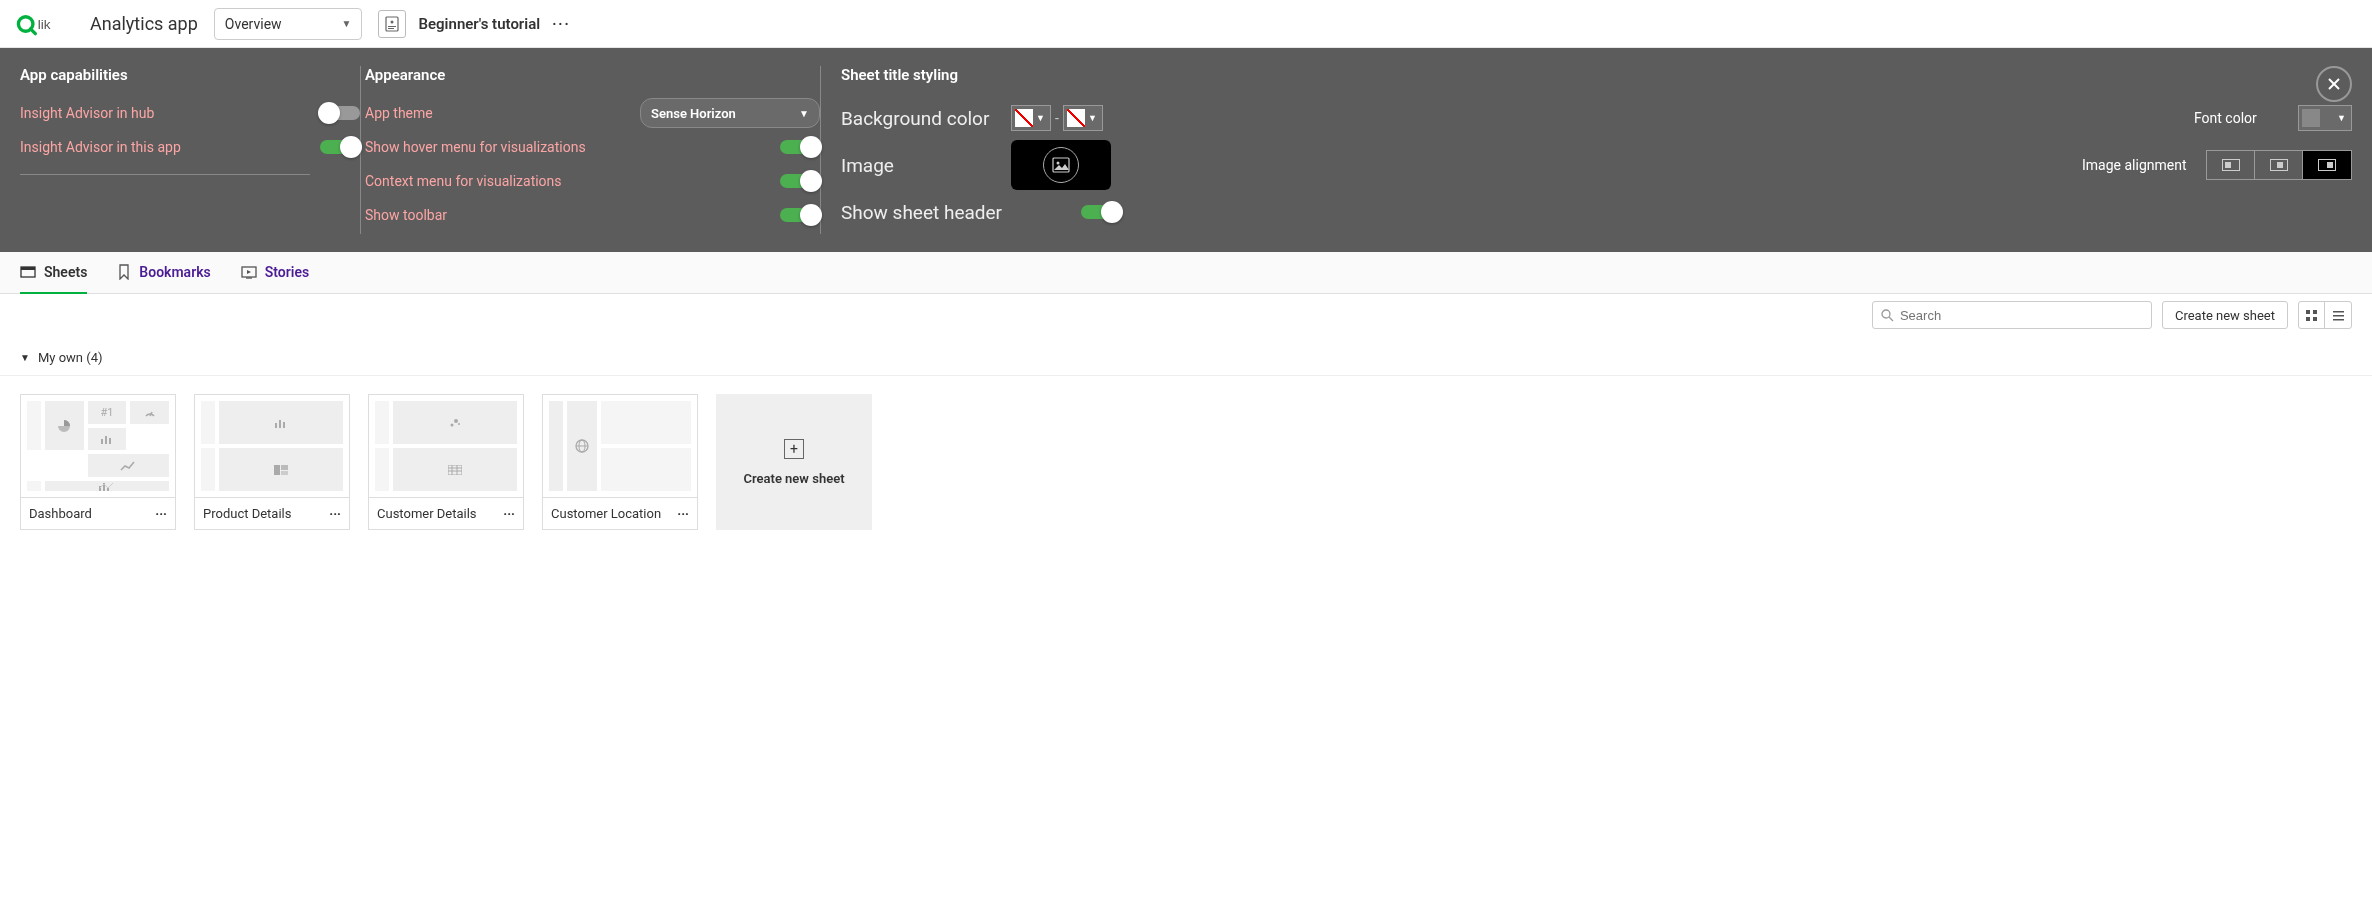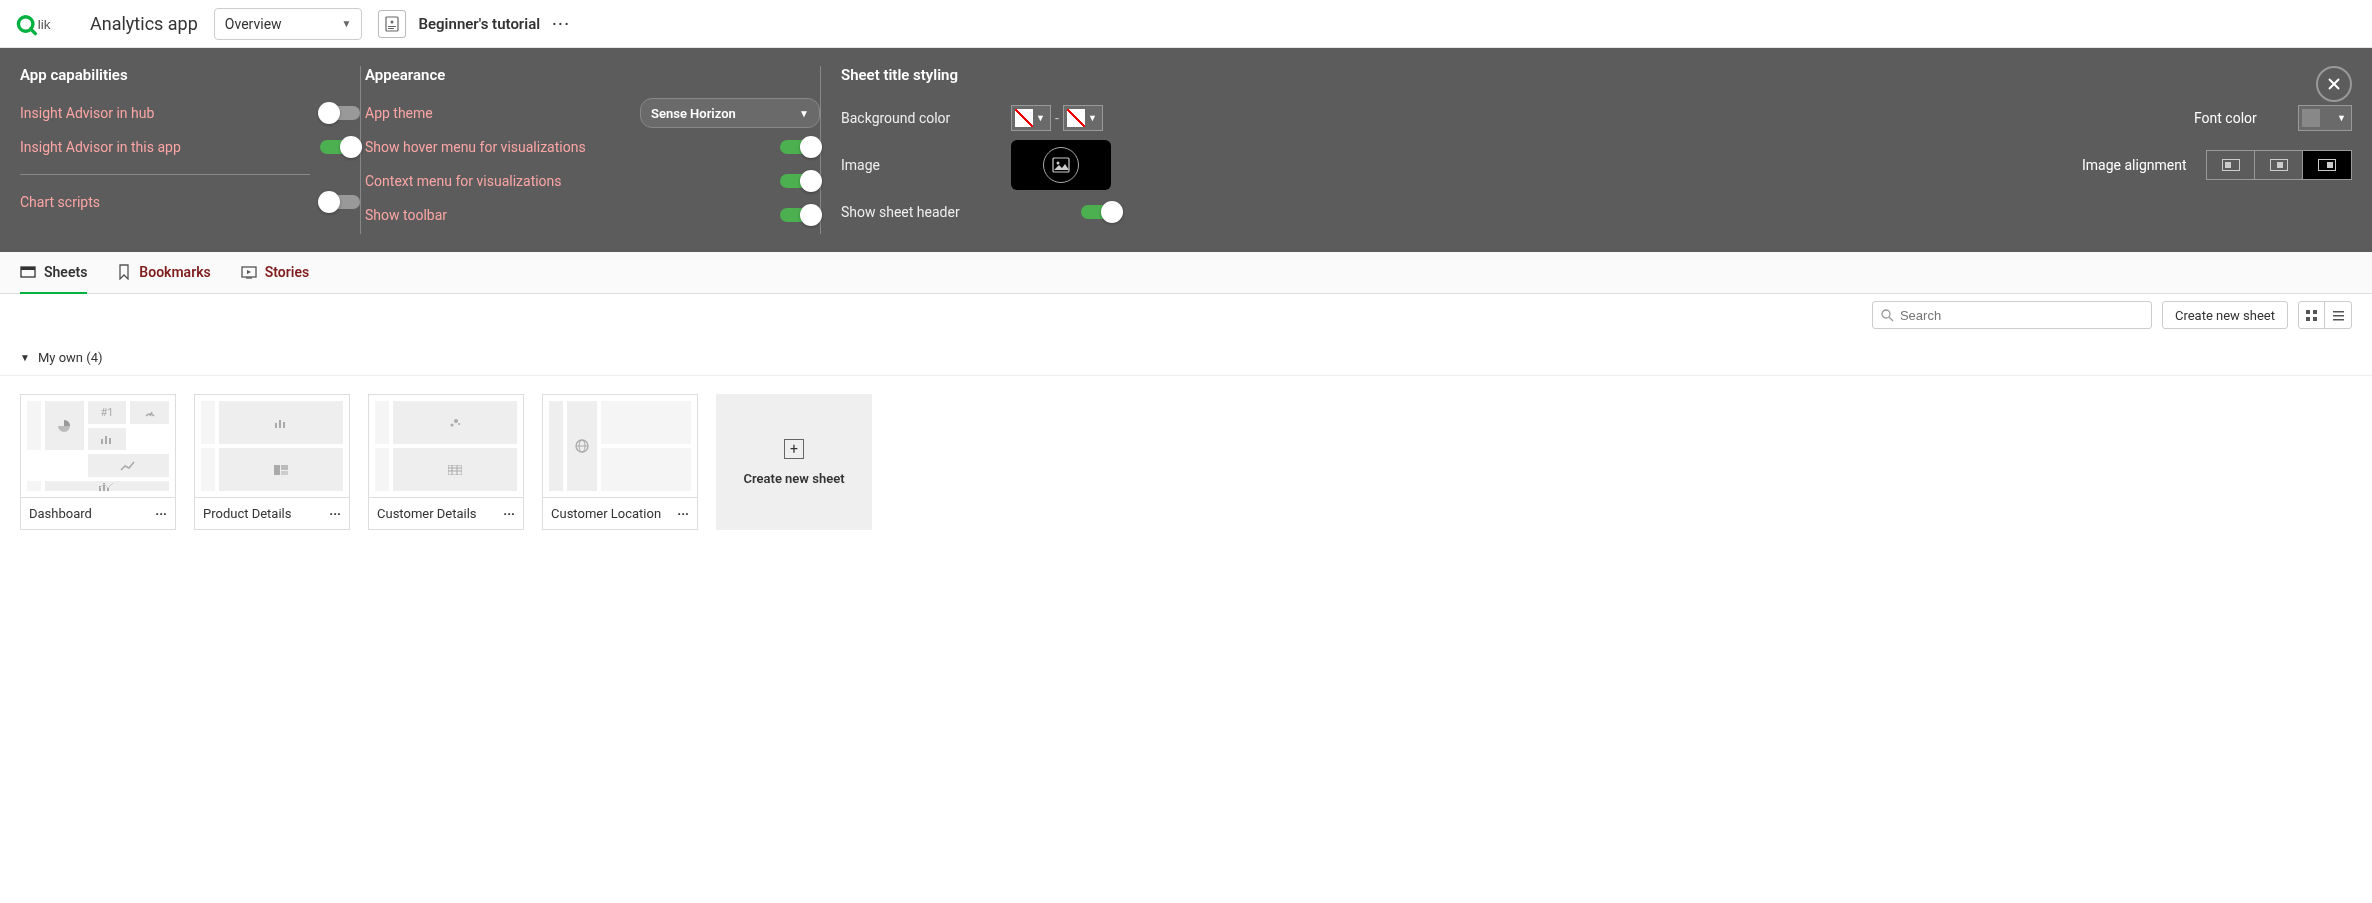--- a/index.html
+++ b/index.html
@@ -40,21 +40,21 @@
 .select-theme { border: 1px solid #888; background: #6a6a6a; height: 30px; display: flex; align-items: center; padding: 0 10px; justify-content: space-between; width: 180px; color: #fff; font-size: 13px; font-weight: 600; cursor: pointer; border-radius: 12px; }
 .select-theme .caret { font-size: 10px; }
 
 
 .color-chip { width: 40px; height: 26px; border: 1px solid #999; display: inline-flex; align-items: center; justify-content: space-between; padding: 0 5px 0 3px; cursor: pointer; background: #6a6a6a; }
 .color-swatch { width: 18px; height: 18px; }
 .swatch-diag { background: linear-gradient(to top right, #fff 0%, #fff 45%, #e00 45%, #e00 55%, #fff 55%, #fff 100%); }
 .swatch-grey { background: #888; }
 .color-chip .caret { font-size: 9px; color: #fff; }
 .col-3-row { display: flex; align-items: center; min-height: 44px; }
-.col-3-label { width: 170px; font-size: 14px; color: #eee; }
+.col-3-label { width: 170px; font-size: 19px; color: #eee; }
 .col-3-controls { display: flex; align-items: center; gap: 4px; flex: 1; }
 .col-3-right { display: flex; align-items: center; gap: 4px; margin-left: 60px; }
 .col-3-right-label { width: 100px; }
 
 
 .image-btn { width: 100px; height: 50px; border-radius: 6px; background: #000; display: flex; align-items: center; justify-content: center; cursor: pointer; }
 .image-btn-circle { width: 36px; height: 36px; border: 1px solid #aaa; border-radius: 50%; display: flex; align-items: center; justify-content: center; }
 
 
 .align-group { display: flex; border: 1px solid #999; }
@@ -64,21 +64,21 @@
 .align-mini { width: 18px; height: 12px; border: 1px solid #ccc; position: relative; }
 .align-mini .fill { position: absolute; top: 2px; bottom: 2px; width: 6px; background: #ccc; }
 .align-left .fill { left: 2px; }
 .align-center .fill { left: 6px; }
 .align-right .fill { right: 2px; }
 
 .close-btn { position: absolute; top: 18px; right: 20px; width: 36px; height: 36px; border: 2px solid #999; border-radius: 50%; display: flex; align-items: center; justify-content: center; color: #fff; font-size: 18px; cursor: pointer; }
 
 
 .tabs-bar { height: 42px; border-bottom: 1px solid #e0e0e0; display: flex; align-items: center; padding: 0 20px; gap: 30px; background: #fafafa; }
-.tab { display: flex; align-items: center; gap: 8px; height: 42px; cursor: pointer; font-weight: 600; color: #7f1d1d; border-bottom: 2px solid transparent; font-size: 14px; }
+.tab { display: flex; align-items: center; gap: 8px; height: 42px; cursor: pointer; font-weight: 600; color: #4c1d95; border-bottom: 2px solid transparent; font-size: 14px; }
 .tab.active { border-bottom-color: #00b140; color: #333; }
 
 
 .action-bar { height: 42px; display: flex; align-items: center; justify-content: flex-end; padding: 0 20px; gap: 10px; }
 .search-box { border: 1px solid #ccc; border-radius: 3px; height: 28px; width: 280px; display: flex; align-items: center; padding: 0 8px; gap: 6px; color: #888; }
 .search-box input { border: none; outline: none; flex: 1; font-size: 13px; }
 .btn-outline { border: 1px solid #ccc; border-radius: 3px; height: 28px; padding: 0 12px; display: flex; align-items: center; font-size: 13px; cursor: pointer; background: #fff; }
 .view-toggle { border: 1px solid #ccc; border-radius: 3px; height: 28px; display: flex; }
 .view-toggle .v { width: 26px; display: flex; align-items: center; justify-content: center; cursor: pointer; }
 .view-toggle .v:first-child { border-right: 1px solid #ccc; }
@@ -138,26 +138,20 @@
           <div class="knob"></div>
         </div>
     </div>
     <div class="setting-row">
       <div class="setting-label">Insight Advisor in this app</div>
       <div class="toggle on">
           <div class="knob"></div>
         </div>
     </div>
     <div class="divider-h"></div>
-    <div class="setting-row">
-      <div class="setting-label">Chart scripts</div>
-      <div class="toggle off">
-          <div class="knob"></div>
-        </div>
-    </div>
   </div>
 
   <div class="settings-col col-2">
     <div class="col-heading">Appearance</div>
     <div class="setting-row">
       <div class="setting-label">App theme</div>
       <div class="select-theme">
         <span>Sense Horizon</span>
         <span class="caret">▼</span>
       </div>

